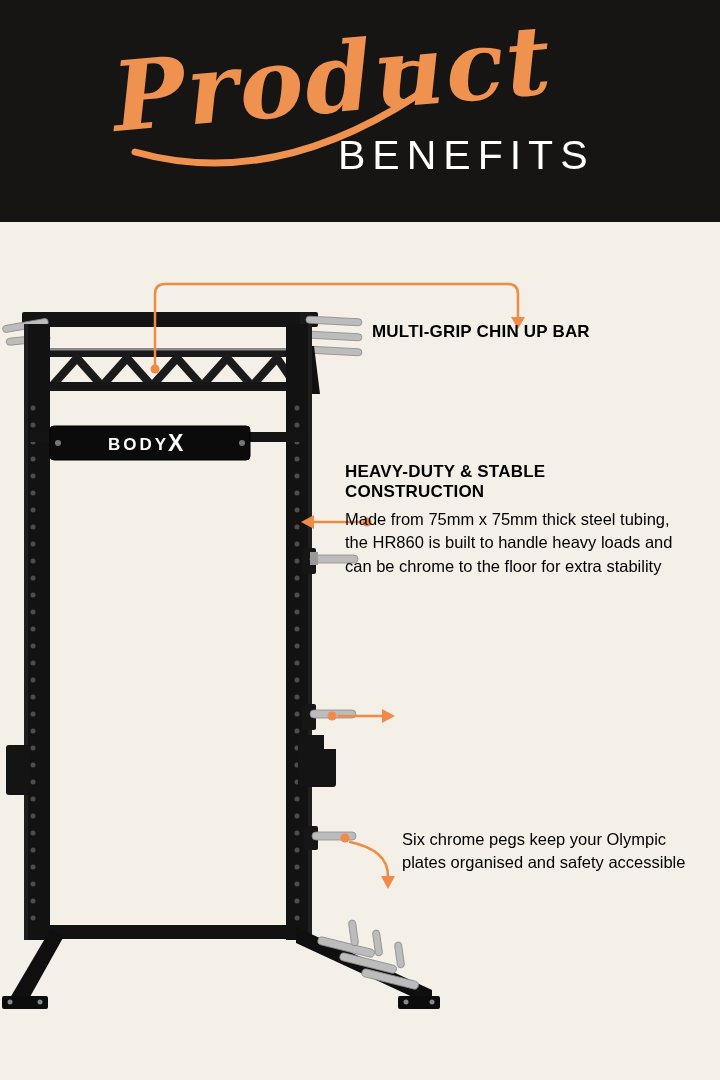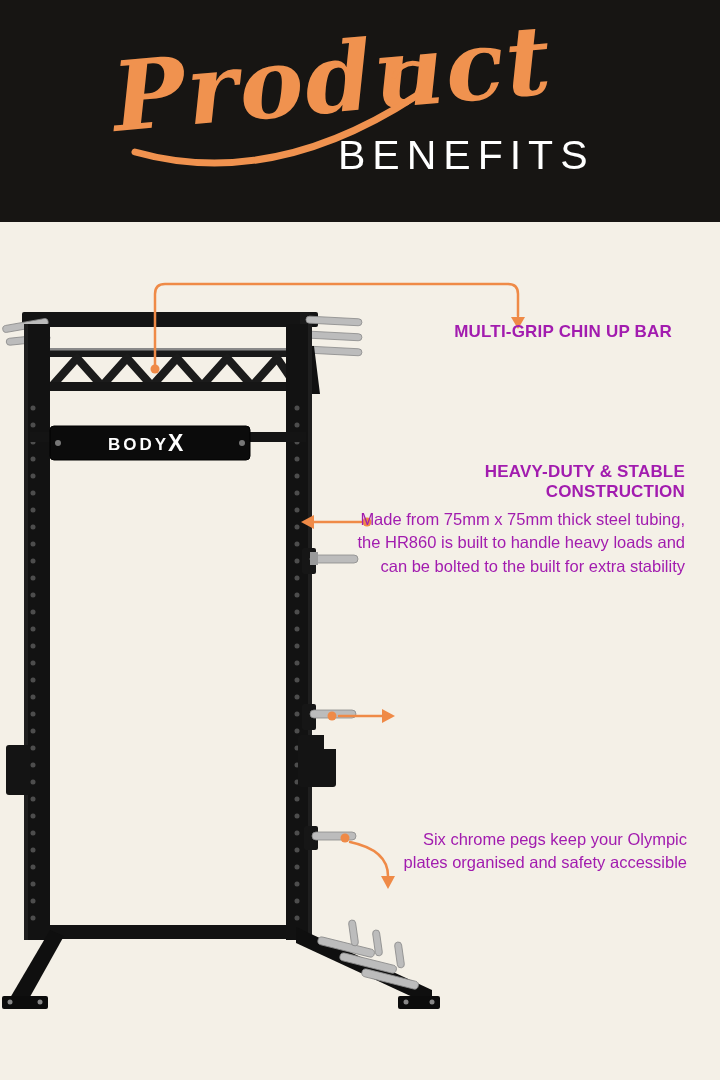--- a/index.html
+++ b/index.html
@@ -35,21 +35,21 @@
 
   
   .main {
     position:absolute; left:0; top:222px; width:720px; height:858px;
     background:#F4F0E7;
   }
   .rack-svg { position:absolute; left:0; top:8px; }
   .callout-svg { position:absolute; left:0; top:0; pointer-events:none; }
 
   .benefit {
-    position:absolute; text-align:right; color:#a21caf;
+    position:absolute; text-align:left; color:#000000;
   }
   .benefit h3 { font-size:17px; font-weight:700; margin-bottom:6px; letter-spacing:.2px; }
   .benefit p  { font-size:16.5px; line-height:1.42; font-weight:400; }
 
   .b1 { left:372px; top:100px; width:300px; }
   .b2 { left:345px; top:240px; width:340px; }
   .b3 { left:390px; top:433px; width:295px; }
   .b4 { left:402px; top:606px; width:285px; }
 </style>
 </head>
@@ -186,21 +186,21 @@
         <polygon points="381,654 395,654 388,667" fill="#EF8A47"></polygon>
       </g>
     </svg>
 
     <div class="benefit b1">
       <h3>MULTI-GRIP CHIN UP BAR</h3>
     </div>
 
     <div class="benefit b2">
       <h3>HEAVY-DUTY &amp; STABLE CONSTRUCTION</h3>
-      <p>Made from 75mm x 75mm thick steel tubing, the HR860 is built to handle heavy loads and can be bolted to the built for extra stability</p>
+      <p>Made from 75mm x 75mm thick steel tubing, the HR860 is built to handle heavy loads and can be chrome to the floor for extra stability</p>
     </div>
 
 
     <div class="benefit b4">
       <p>Six chrome pegs keep your Olympic plates organised and safety accessible</p>
     </div>
 
   </div>
 </div>
 

